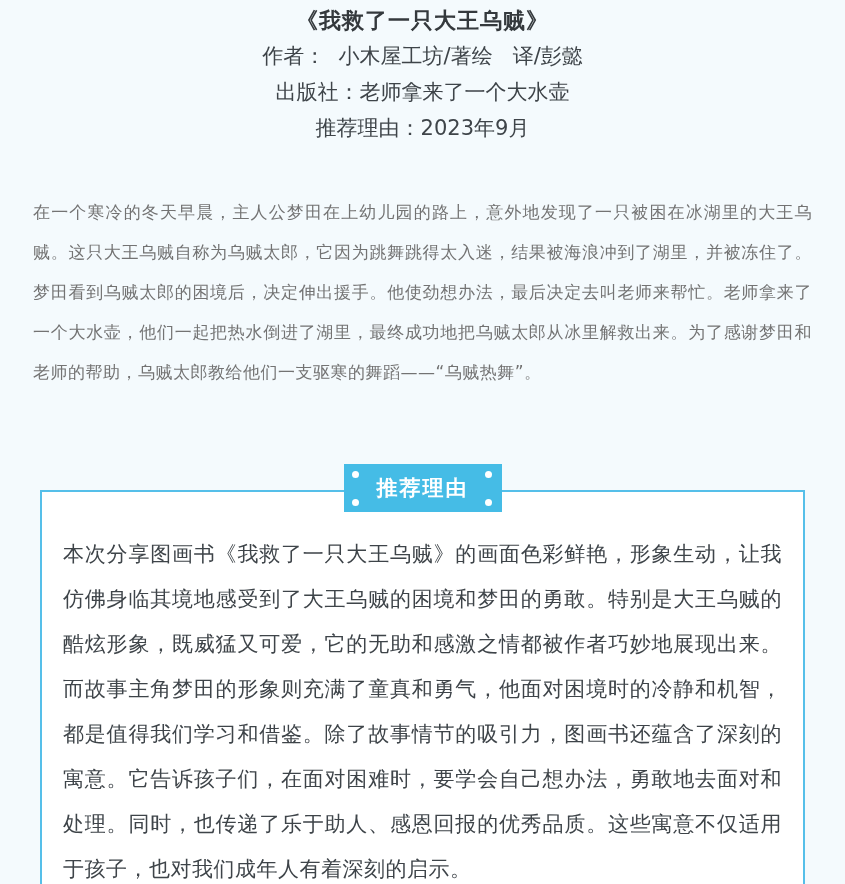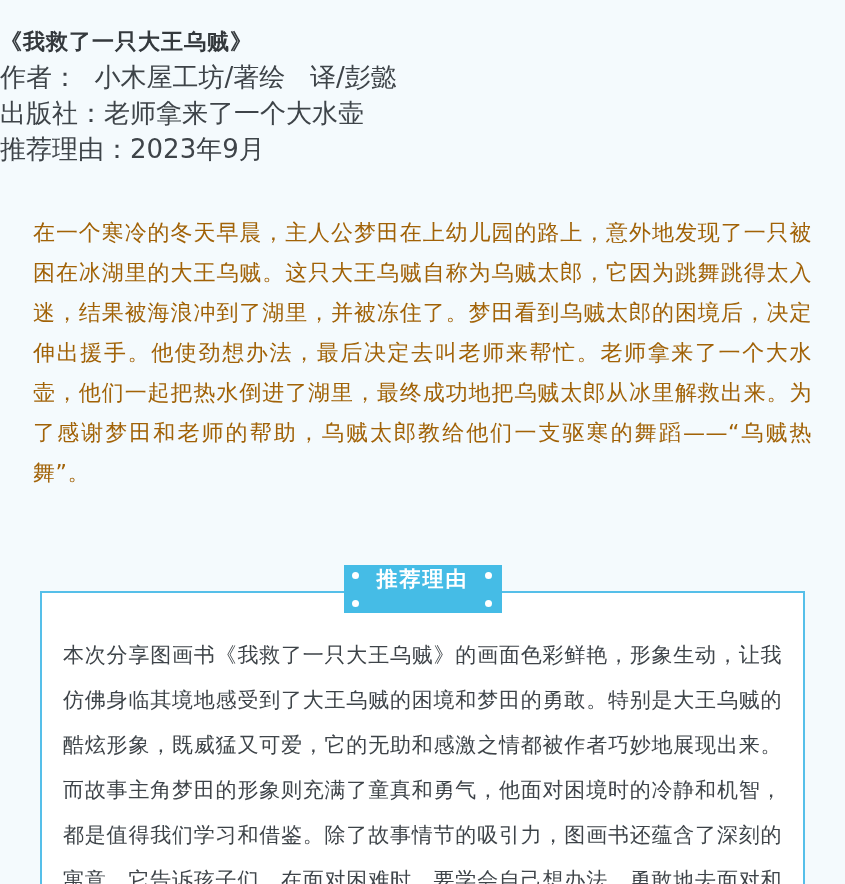--- a/index.html
+++ b/index.html
@@ -12,44 +12,44 @@
     color: #3e4449;
   }
   .page {
     width: 845px;
     height: 884px;
     position: relative;
     overflow: hidden;
   }
   
   .book-header {
-    padding-top: 25px;
-    text-align: left;
+    padding-top: 4px;
+    text-align: center;
   }
   .book-title {
     font-size: 22px;
     font-weight: bold;
     color: #34393d;
     line-height: 34px;
     letter-spacing: 1px;
   }
   .meta-line {
-    font-size: 26px;
+    font-size: 21px;
     line-height: 36px;
     color: #3e4449;
     white-space: pre-wrap;
   }
   
   .summary {
     margin: 46px 33px 0 33px;
-    font-size: 22px;
+    font-size: 17px;
     line-height: 40px;
     text-align: justify;
     text-align-last: left;
-    color: #a16207;
+    color: #737373;
     letter-spacing: 0.5px;
   }
   
   .recommend-section {
     position: relative;
     margin: 98px 40px 0 40px;
   }
   .recommend-box {
     background: #ffffff;
     border: 2px solid #55bfe9;
@@ -66,21 +66,21 @@
   }
   .recommend-badge {
     position: absolute;
     left: 50%;
     top: -26px;
     transform: translateX(-50%);
     width: 158px;
     height: 48px;
     background: #45bce6;
     display: flex;
-    align-items: flex-start;
+    align-items: center;
     justify-content: center;
     z-index: 2;
   }
   .badge-label {
     color: #ffffff;
     font-size: 21px;
     font-weight: bold;
     letter-spacing: 2px;
   }
   .badge-dot {

